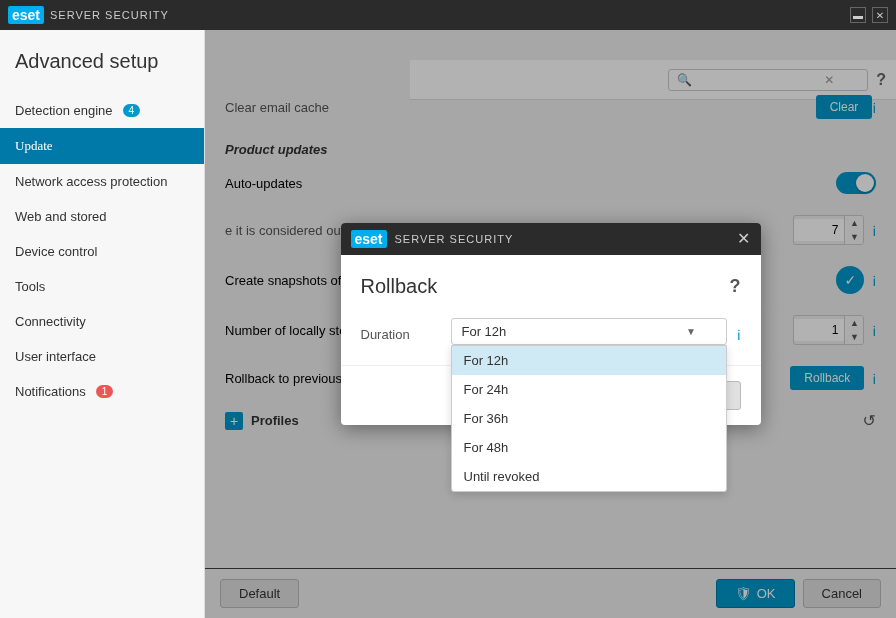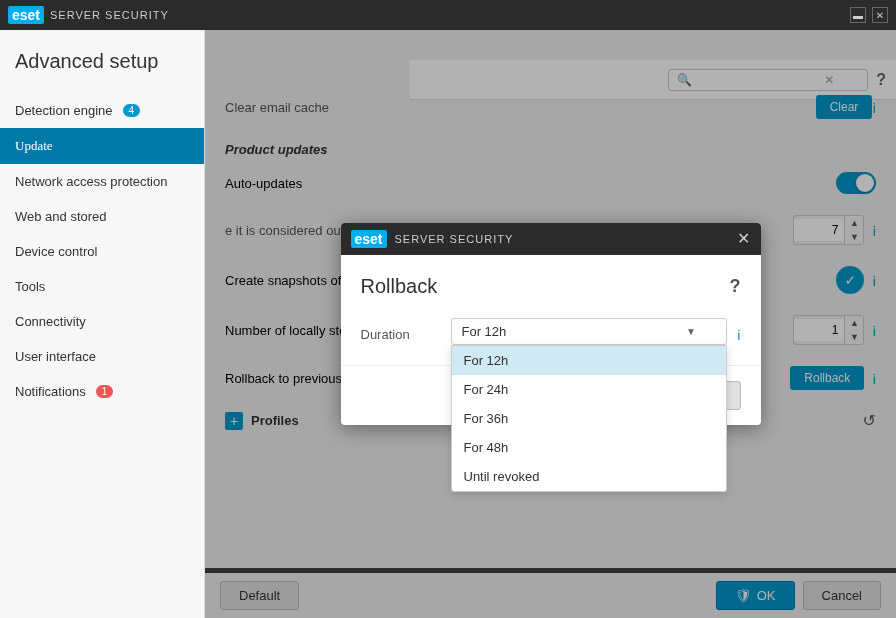--- a/index.html
+++ b/index.html
@@ -110,21 +110,21 @@
     }
 
     
     .bottom-bar {
       position: absolute;
       bottom: 0;
       left: 0;
       right: 0;
       height: 50px;
       background: #f0f0f0;
-      border-top: 5px solid #404040;
+      border-top: 1px solid #404040;
       display: flex;
       align-items: center;
       padding: 0 15px;
       gap: 8px;
     }
     .btn-default {
       background: #e0e0e0;
       border: 1px solid #bbb;
       padding: 6px 18px;
       border-radius: 3px;

